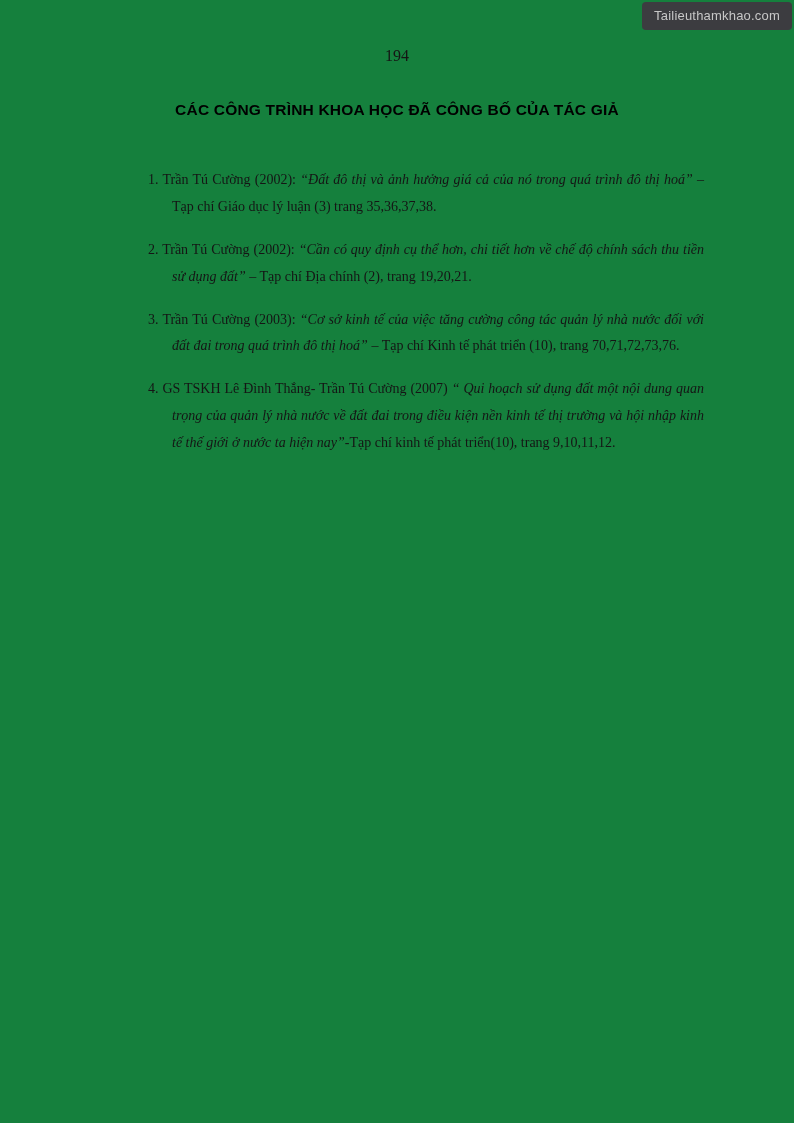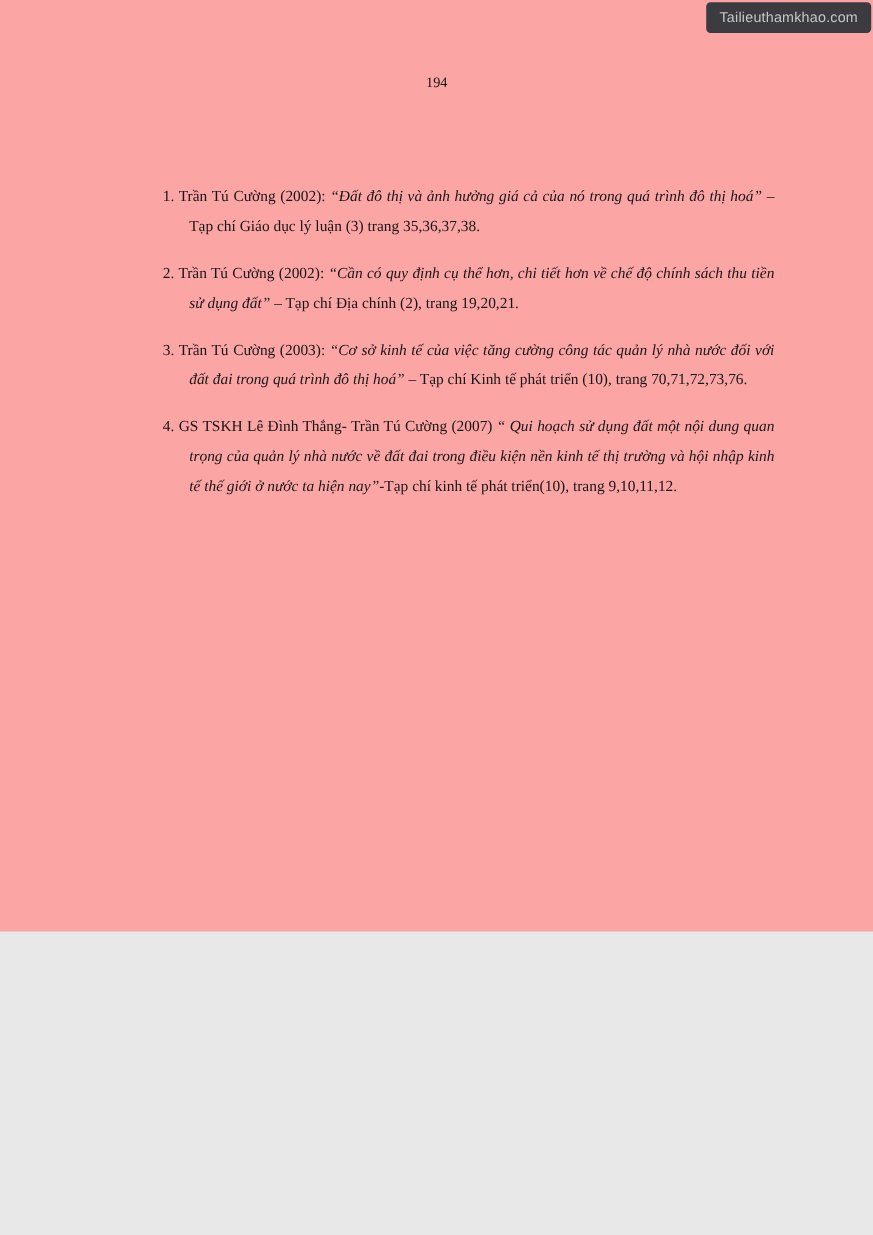--- a/index.html
+++ b/index.html
@@ -3,23 +3,23 @@
 <meta charset="utf-8">
 <style>
   html, body {
     margin: 0;
     padding: 0;
     background: #e8e8e8;
   }
   .page {
     position: relative;
     width: 794px;
-    height: 847px;
+    height: 1123px;
     margin: 0 auto;
-    background: #fca5a5;
+    background: #15803d;
     font-family: "Liberation Serif", serif;
     color: #151515;
     overflow: hidden;
   }
   .watermark {
     position: absolute;
     top: 2px;
     right: 2px;
     background: #3c3c40;
     color: #c7c7c7;
@@ -28,22 +28,21 @@
     padding: 6px 12px 7px 12px;
     border-radius: 4px;
     letter-spacing: 0.2px;
   }
   .page-number {
     position: absolute;
     top: 47px;
     left: 0;
     right: 0;
     text-align: center;
-    font-size: 13px;
-    margin-top: 20px;
+    font-size: 16px;
   }
   .doc-title {
     position: absolute;
     top: 101px;
     left: 0;
     right: 0;
     text-align: center;
     font-family: "Liberation Sans", sans-serif;
     font-weight: 700;
     font-size: 15.5px;
@@ -70,20 +69,21 @@
 </style>
 </head>
 <body>
 
 <div class="page">
 
   <div class="watermark">Tailieuthamkhao.com</div>
 
   <div class="page-number">194</div>
 
+  <div class="doc-title">CÁC CÔNG TRÌNH KHOA HỌC ĐÃ CÔNG BỐ CỦA TÁC GIẢ</div>
 
   <div class="refs">
       <p class="ref-item"><span>1. Trần Tú Cường (2002): </span><span class="italic">“Đất đô thị và ảnh hưởng giá cả của nó trong quá trình đô thị hoá”</span><span> – Tạp chí Giáo dục lý luận (3) trang 35,36,37,38.</span></p>
       <p class="ref-item"><span>2. Trần Tú Cường (2002): </span><span class="italic">“Cần có quy định cụ thể hơn, chi tiết hơn về chế độ chính sách thu tiền sử dụng đất”</span><span> – Tạp chí Địa chính (2), trang 19,20,21.</span></p>
       <p class="ref-item"><span>3. Trần Tú Cường (2003): </span><span class="italic">“Cơ sở kinh tế của việc tăng cường công tác quản lý nhà nước đối với đất đai trong quá trình đô thị hoá”</span><span> – Tạp chí Kinh tế phát triển (10), trang 70,71,72,73,76.</span></p>
       <p class="ref-item"><span>4. GS TSKH Lê Đình Thắng- Trần Tú Cường (2007) </span><span class="italic">“ Qui hoạch sử dụng đất một nội dung quan trọng của quản lý nhà nước về đất đai trong điều kiện nền kinh tế thị trường và hội nhập kinh tế thế giới ở nước ta hiện nay”</span><span>-Tạp chí kinh tế phát triển(10), trang 9,10,11,12.</span></p>
     </div>
 
 </div>
 

